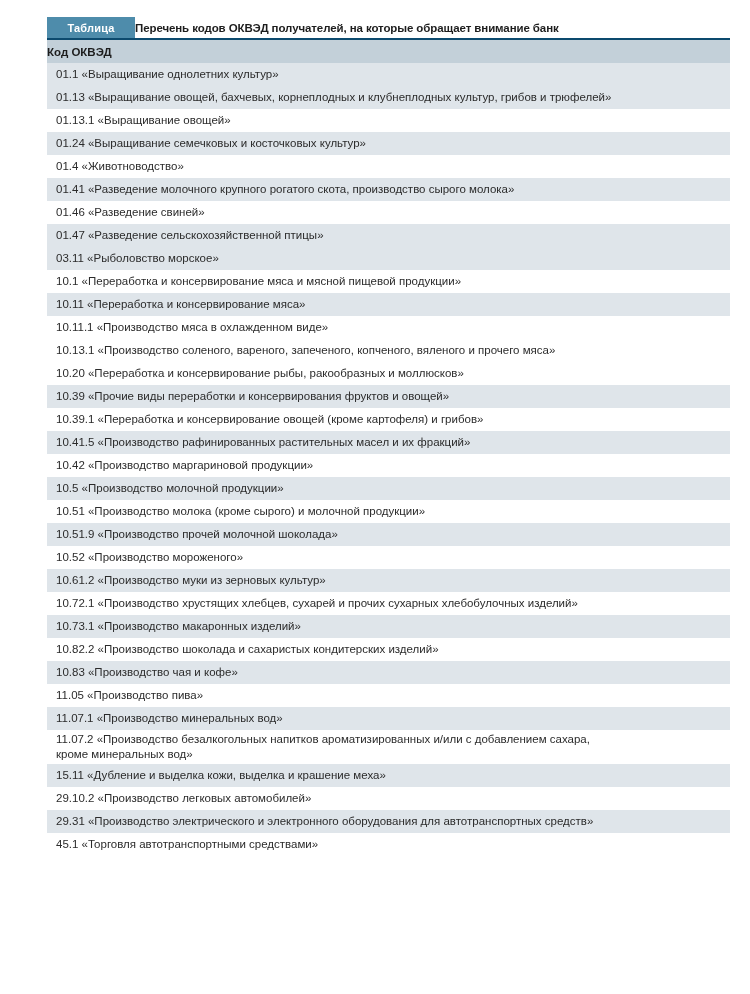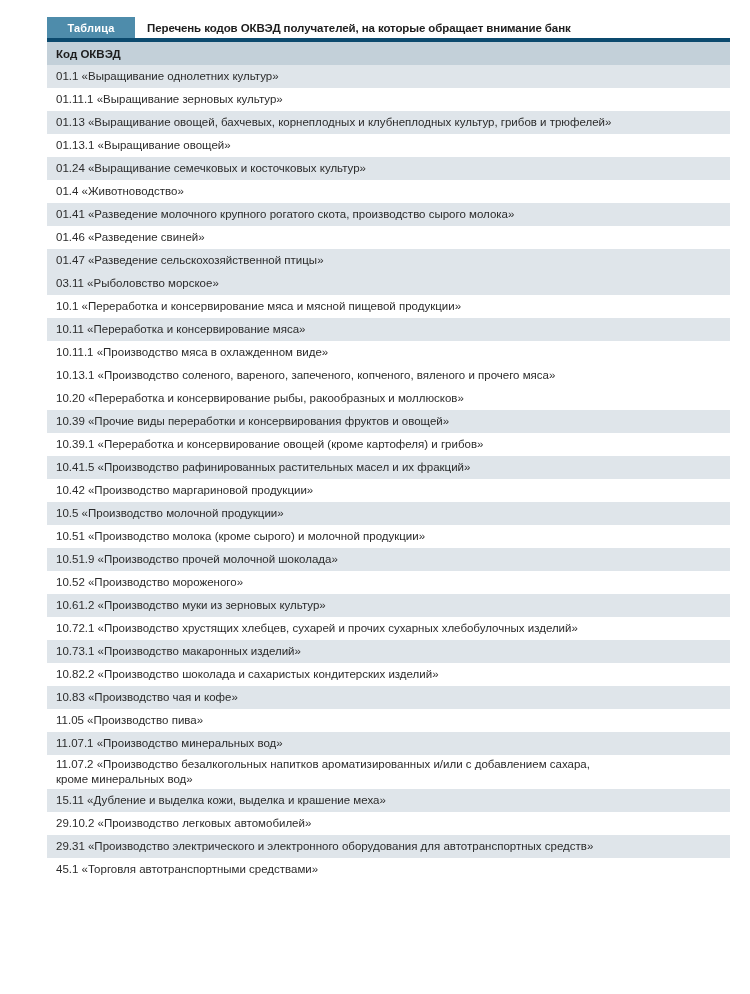--- a/index.html
+++ b/index.html
@@ -27,58 +27,58 @@
     left: 47px;
     top: 17px;
     width: 683px;
   }
 
   
   .caption-bar {
     display: flex;
     align-items: flex-end;
     background: #eef1f3;
-    border-bottom: 4px solid #0c4a6e;
+    border-bottom: 2px solid #0c4a6e;
     height: 21px;
   }
   .caption-badge {
     background: #4e8cab;
     color: #ffffff;
     font-size: 11px;
     font-weight: bold;
     letter-spacing: 0.2px;
     display: flex;
     align-items: center;
     justify-content: center;
     width: 88px;
     flex: none;
     height: 21px;
     box-sizing: border-box;
   }
   .caption-title {
     flex: 1;
     display: flex;
     align-items: center;
-    padding-left: 12px;
+    padding-left: 0;
     font-size: 11.5px;
     font-weight: bold;
     color: #1d1d1d;
     letter-spacing: -0.1px;
     background: #ffffff;
     height: 21px;
     box-sizing: border-box;
   }
 
   
   .col-header {
     background: #c3d0d9;
     height: 23px;
     display: flex;
     align-items: center;
-    padding-left: 9px;
+    padding-left: 0;
     font-size: 11.5px;
     font-weight: bold;
     color: #1d1d1d;
     box-sizing: border-box;
   }
 
   
   .rows {
     display: block;
   }
@@ -112,23 +112,20 @@
       <div class="caption-badge">Таблица</div>
       <div class="caption-title">Перечень кодов ОКВЭД получателей, на которые обращает внимание банк</div>
     </div>
 
     <div class="col-header">Код ОКВЭД</div>
 
     <div class="rows" id="rows-container">
         <div class="row shaded">
           <span class="cell">01.1 «Выращивание однолетних культур»</span>
         </div>
-        <div class="row">
-          <span class="cell">01.11.1 «Выращивание зерновых культур»</span>
-        </div>
         <div class="row shaded">
           <span class="cell">01.13 «Выращивание овощей, бахчевых, корнеплодных и клубнеплодных культур, грибов и трюфелей»</span>
         </div>
         <div class="row">
           <span class="cell">01.13.1 «Выращивание овощей»</span>
         </div>
         <div class="row shaded">
           <span class="cell">01.24 «Выращивание семечковых и косточковых культур»</span>
         </div>
         <div class="row">

